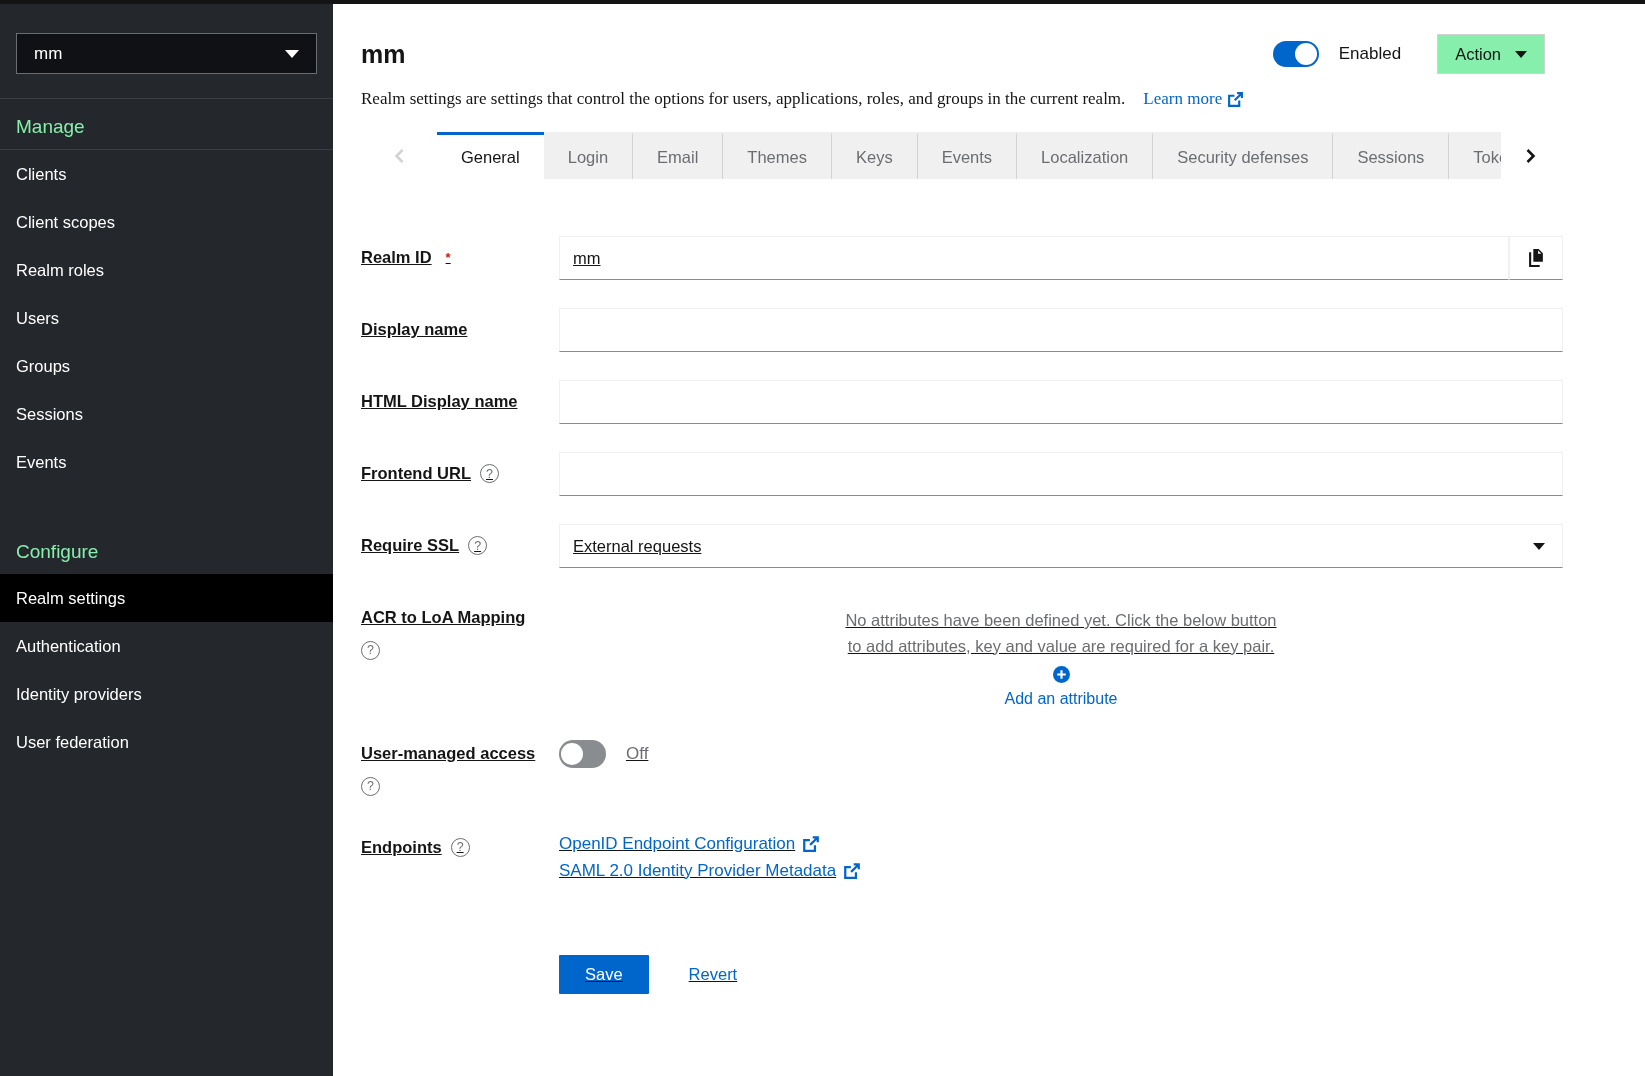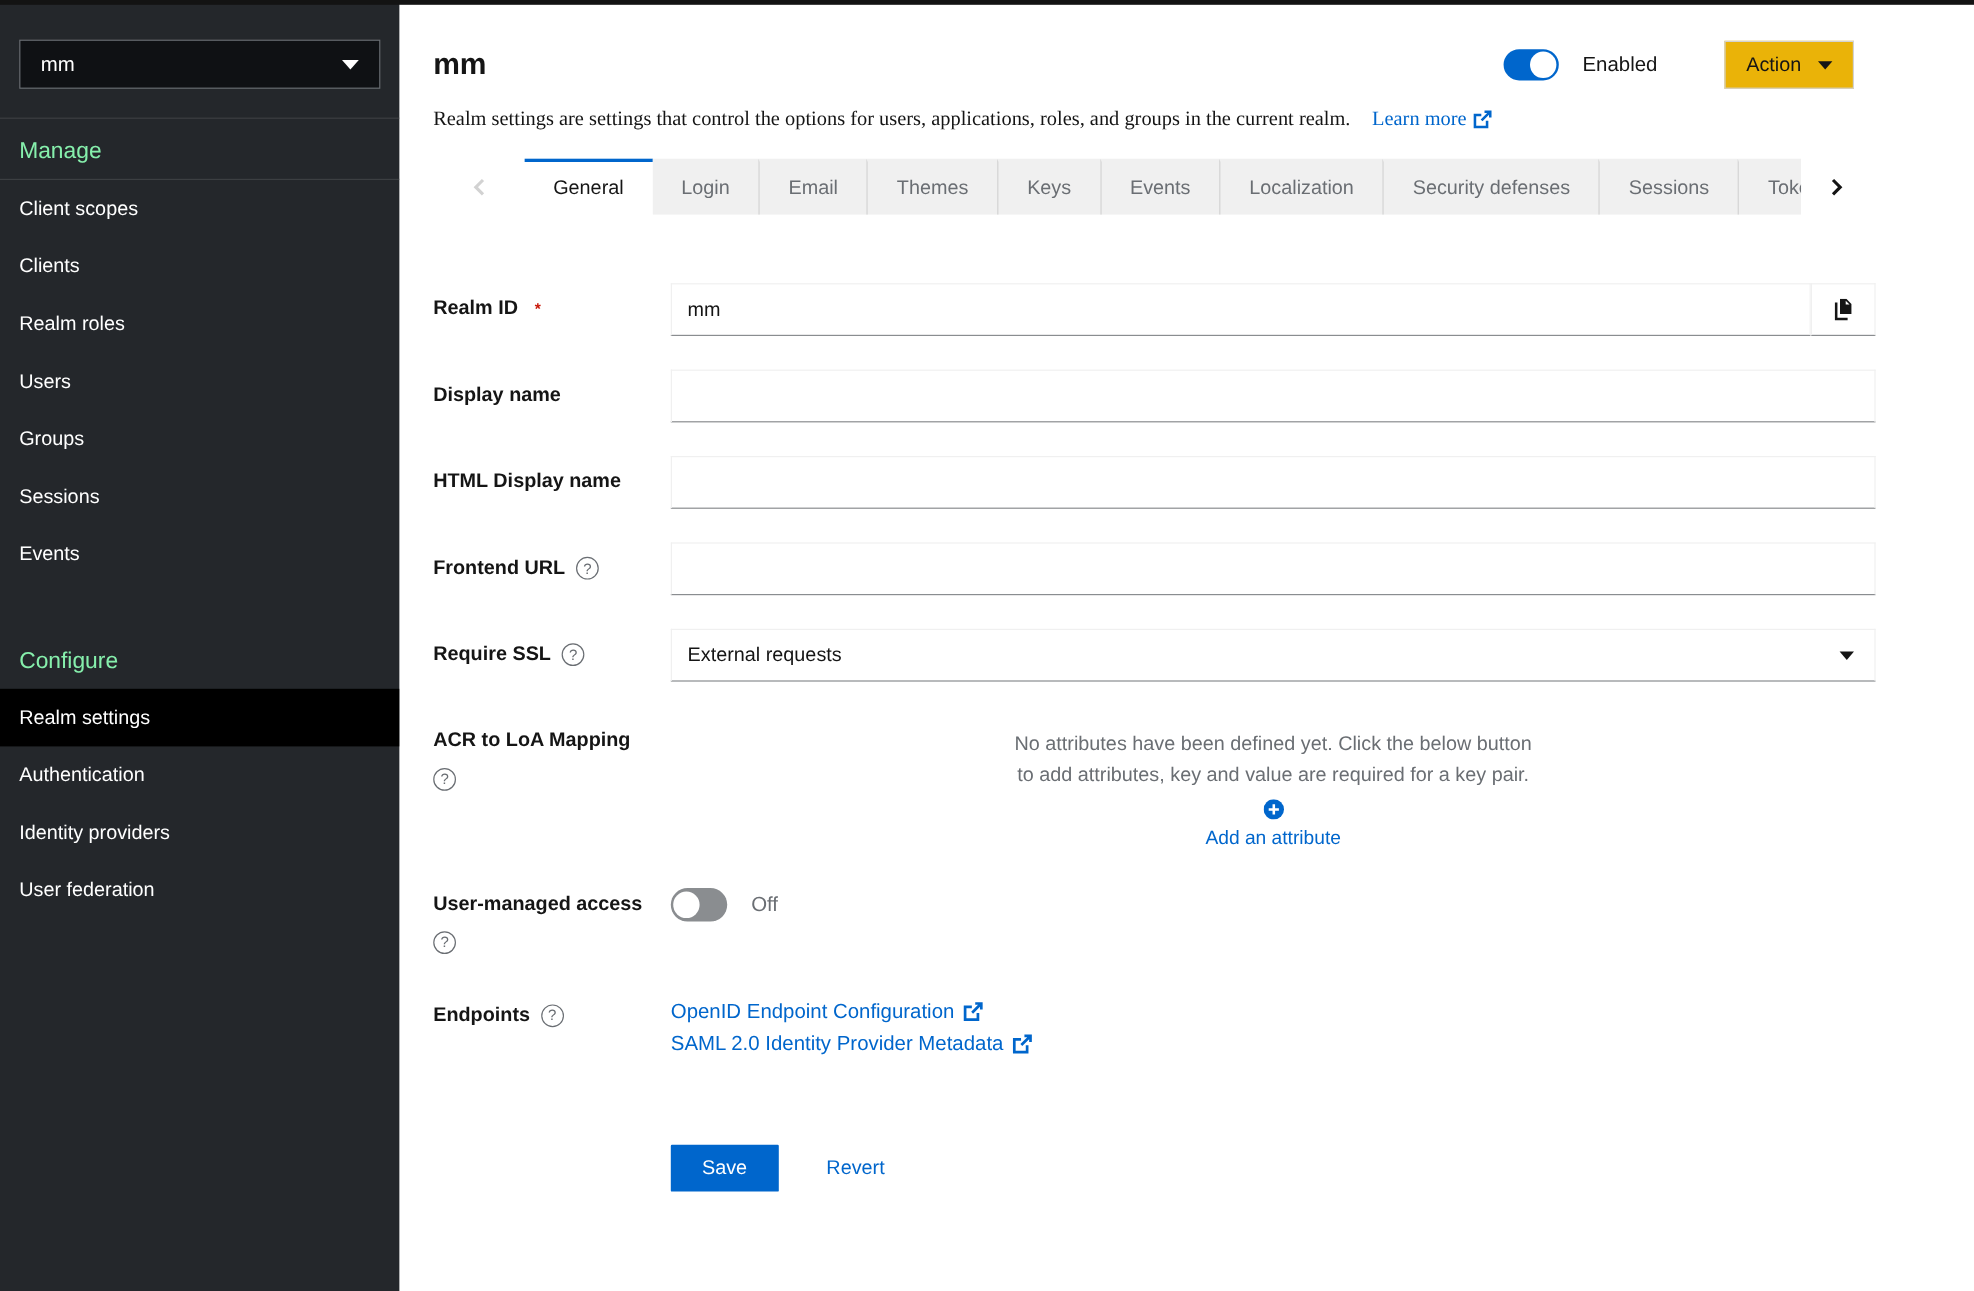--- a/index.html
+++ b/index.html
@@ -30,38 +30,38 @@
   .header-controls { display: flex; align-items: center; gap: 20px; }
   .toggle { position: relative; border-radius: 14px; cursor: pointer; flex-shrink: 0; }
   .toggle .knob { position: absolute; top: 2px; border-radius: 50%; background: #fff; }
   .toggle.hdr { width: 46px; height: 26px; }
   .toggle.hdr .knob { width: 22px; height: 22px; }
   .toggle.on { background: #0066cc; }
   .toggle.on .knob { right: 2px; }
   .toggle.off { background: #8a8d90; }
   .toggle.off .knob { left: 2px; }
   .toggle-label { font-size: 17px; color: #151515; }
-  .action-btn { display: flex; align-items: center; gap: 14px; padding: 0 17px; height: 40px; background: #eab308; border: 1px solid #d2d2d2; font-size: 16.5px; color: #151515; cursor: pointer; margin-left: 36px; }
+  .action-btn { display: flex; align-items: center; gap: 14px; padding: 0 17px; height: 40px; background: #86efac; border: 1px solid #d2d2d2; font-size: 16.5px; color: #151515; cursor: pointer; margin-left: 16px; }
   .caret-down-dark { width: 0; height: 0; border-left: 6px solid transparent; border-right: 6px solid transparent; border-top: 7px solid #151515; }
   .description-row { margin-top: 15px; font-size: 17px; color: #151515; display: flex; align-items: center; gap: 18px; font-family: Liberation Serif, serif; }
   .learn-more { color: #0066cc; text-decoration: none; display: inline-flex; align-items: center; gap: 5px; cursor: pointer; }
 
   
   .tabs-row { margin-top: 23px; display: flex; align-items: flex-end; padding-left: 28px; }
   .tab-scroll-btn { width: 76px; height: 47px; display: flex; align-items: center; justify-content: center; background: #fff; border: none; cursor: pointer; flex-shrink: 0; }
   .tab-scroll-btn.right { width: 58px; }
   .tabs-viewport { display: flex; overflow: hidden; width: 1064px; flex-shrink: 0; }
   .tab { height: 47px; display: flex; align-items: center; padding: 0 24px; background: #f0f0f0; color: #6a6e73; font-size: 16.5px; border-top: 3px solid transparent; border-left: 1px solid #d2d2d2; white-space: nowrap; flex-shrink: 0; cursor: pointer; }
   .tab:first-child { border-left: none; }
   .tab.active { background: #fff; color: #151515; border-top: 3px solid #0066cc; border-left-color: transparent; }
   .tab.active + .tab { border-left: none; }
 
   
   .form { padding: 57px 82px 0 28px; }
-  .form-row { display: flex; margin-bottom: 28px; }
+  .form-row { display: flex; margin-bottom: 28px; text-decoration: underline; }
   .row-label { width: 198px; flex-shrink: 0; padding-top: 12px; font-size: 16.5px; font-weight: 700; color: #151515; }
   .row-label .label-line { display: flex; align-items: center; gap: 9px; }
   .row-label .icon-line { margin-top: 12px; }
   .required-star { color: #c9190b; font-size: 13px; vertical-align: top; margin-left: 5px; }
   .row-control { flex: 1; min-width: 0; }
   .text-input { width: 100%; height: 44px; border: 1px solid #f0f0f0; border-bottom: 1px solid #8a8d90; background: #fff; font-size: 16.5px; font-family: "Liberation Sans", sans-serif; color: #151515; padding: 0 13px; outline: none; }
   .input-group { display: flex; }
   .input-group .text-input { flex: 1; }
   .copy-btn { width: 54px; height: 44px; background: #fff; border: 1px solid #f0f0f0; border-bottom-color: #8a8d90; border-left: 1px solid #f0f0f0; display: flex; align-items: center; justify-content: center; cursor: pointer; }
   .select-box { width: 100%; height: 44px; border: 1px solid #f0f0f0; border-bottom: 1px solid #8a8d90; background: #fff; display: flex; align-items: center; justify-content: space-between; padding: 0 17px 0 13px; font-size: 16.5px; cursor: pointer; }
@@ -90,22 +90,22 @@
     <div class="realm-switcher-wrap">
       <div class="realm-switcher">
         <span class="realm-name">mm</span>
         <span class="caret-down-white"></span>
       </div>
     </div>
 
     <div class="nav-section">
       <div class="nav-section-title">Manage</div>
       <div class="nav-divider"></div>
+      <div class="nav-item">Clients</div>
       <div class="nav-item">Client scopes</div>
-      <div class="nav-item">Clients</div>
       <div class="nav-item">Realm roles</div>
       <div class="nav-item">Users</div>
       <div class="nav-item">Groups</div>
       <div class="nav-item">Sessions</div>
       <div class="nav-item">Events</div>
     </div>
 
     <div class="nav-section configure">
       <div class="nav-section-title">Configure</div>
       <div class="nav-item active">Realm settings</div>

